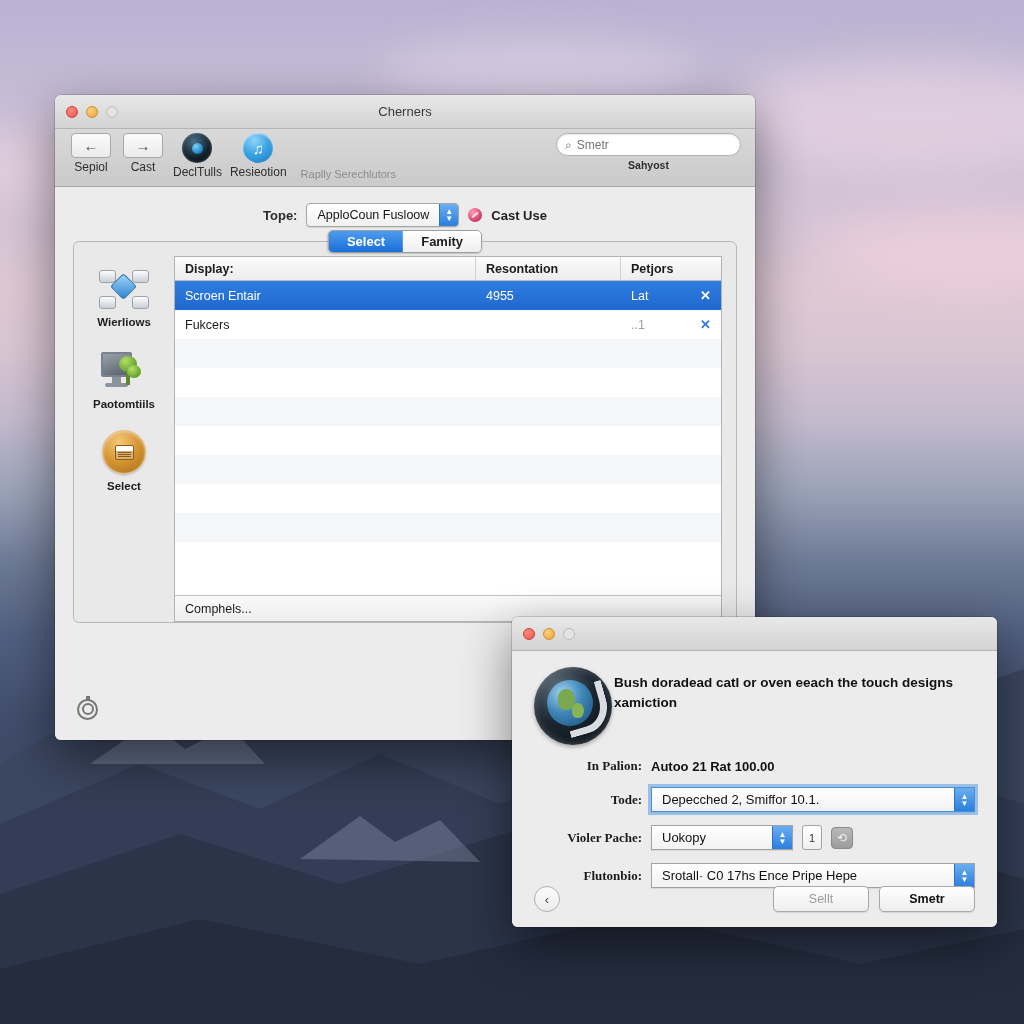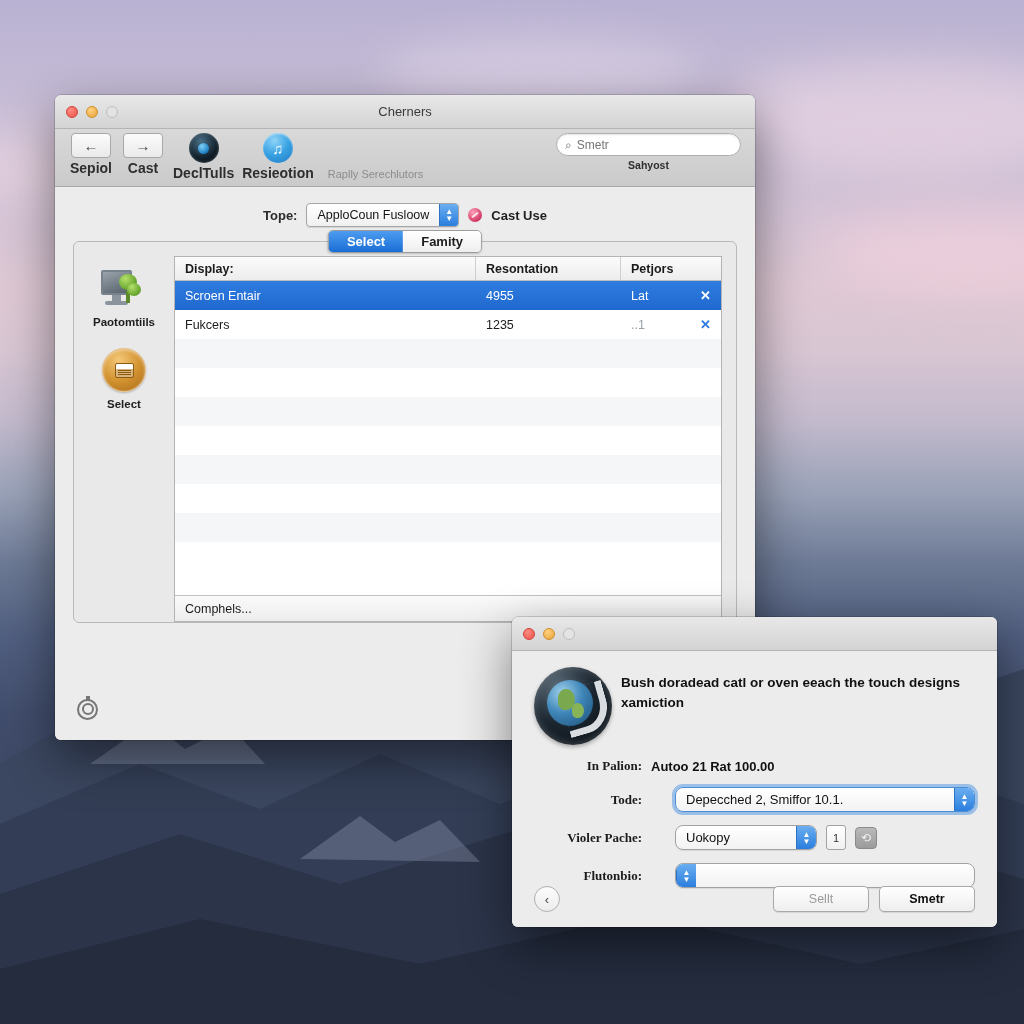--- a/index.html
+++ b/index.html
@@ -71,21 +71,21 @@
     height: 58px;
     background: linear-gradient(180deg,#d9d9d9 0%, #cacaca 100%);
     border-bottom: 1px solid #a9a9a9;
     display: flex; align-items: flex-start; padding: 4px 14px 0 14px;
     position: relative;
   }
   .tb-item {
     display: flex; flex-direction: column; align-items: center;
     margin-right: 8px; cursor: default; min-width: 44px;
   }
-  .tb-item .lbl { font-size: 14px; color: #2e2e2e; margin-top: 2px; white-space: nowrap; font-weight: 700; }
+  .tb-item .lbl { font-size: 12px; color: #2e2e2e; margin-top: 2px; white-space: nowrap; font-weight: 400; }
   .navbtn {
     width: 40px; height: 25px; border-radius: 4px;
     background: linear-gradient(180deg,#fbfbfb,#eaeaea);
     border: 1px solid #a8a8a8;
     display: flex; align-items: center; justify-content: center;
     font-size: 15px; color: #4a4a4a;
   }
   .tb-icon-round {
     width: 30px; height: 30px; border-radius: 50%;
     display: flex; align-items: center; justify-content: center;
@@ -318,21 +318,21 @@
     display: inline-flex; align-items: center; gap: 7px;
     box-shadow: 0 1px 1px rgba(0,0,0,.10);
     white-space: nowrap;
   }
   .btn.disabled { color: #9b9b9b; }
   .plane { font-size: 12px; color: #3b3b3b; transform: rotate(45deg); }
 
   
   #dialog { left: 512px; top: 617px; width: 485px; height: 310px; }
   #dlg-body { background: #ececec; height: calc(100% - 34px); position: relative; padding: 16px 22px 0 22px; }
-  .dlg-head { display: flex; gap: 9px; align-items: flex-start; }
+  .dlg-head { display: flex; gap: 2px; align-items: flex-start; }
   .globe {
     width: 78px; height: 78px; border-radius: 50%; flex: none;
     background: radial-gradient(circle at 30% 25%, #5a6b78 0%, #1b2630 45%, #070b10 100%);
     box-shadow: inset 0 0 8px rgba(255,255,255,.25), 0 2px 4px rgba(0,0,0,.3);
     position: relative; overflow: hidden;
   }
   .globe .earth {
     position: absolute; left: 13px; top: 13px; width: 46px; height: 46px;
     border-radius: 50%;
     background: radial-gradient(circle at 33% 28%, #9fd0ec 0%, #3f86b8 45%, #1a4d75 100%);
@@ -348,27 +348,26 @@
     border-bottom: 7px solid rgba(235,238,241,.92);
     border-radius: 0 0 60% 0;
     transform: rotate(-16deg);
   }
   .dlg-msg { font-size: 13.5px; color: #111; line-height: 1.45; font-weight: 600; padding-top: 6px; }
 
   .dlg-row { display: flex; align-items: center; margin-top: 13px; gap: 9px; }
   .dlg-lbl { width: 108px; text-align: right; font-size: 13px; color: #1b1b1b; font-weight: 600; font-family: Liberation Serif, serif; }
   .dlg-static { font-size: 13px; color: #111; font-weight: 600; }
   .popup-wide {
-    flex: 1; height: 25px; border-radius: 8px;
+    flex: 1; height: 25px; border-radius: 0;
     background: linear-gradient(180deg,#ffffff,#f2f2f2);
     border: 1px solid #a2a2a2;
     display: flex; align-items: center; overflow: hidden;
     font-size: 13px; color: #111;
     box-shadow: 0 1px 1px rgba(0,0,0,.08);
-    margin-left: 24px;
   }
   .popup-wide.focused {
     outline: 3px solid rgba(90,155,225,.55);
     border-color: #4a8fd8;
   }
   .popup-wide .val { flex: 1; padding: 0 10px; white-space: nowrap; overflow: hidden; }
   .popup-wide .arrows {
     width: 20px; height: 100%;
     background: linear-gradient(180deg,#6aaef0,#2b7ede);
     border-left: 1px solid #2f72c4;
@@ -480,20 +479,30 @@
 
       <div class="tabview-wrap">
         <div class="segmented">
           <div class="seg active">Select</div>
           <div class="seg">Famity</div>
         </div>
 
         <div class="tabview">
 
           <div class="sidebar-icons">
+            <div class="side-item">
+              <div class="ic ic-network">
+                <div class="node n1"></div>
+                  <div class="node n2"></div>
+                <div class="node n3"></div>
+                  <div class="node n4"></div>
+                <div class="diamond"></div>
+              </div>
+              <div class="ilabel">Wierliows</div>
+            </div>
             <div class="side-item">
               <div class="ic ic-monitor">
                 <div class="screen"></div>
                   <div class="stand"></div>
                   <div class="base"></div>
                 <div class="trunk"></div>
                   <div class="tree1"></div>
                   <div class="tree2"></div>
               </div>
               <div class="ilabel">Paotomtiils</div>
@@ -520,21 +529,20 @@
                 <div class="td c1">Scroen Entair</div>
                 <div class="td c2">4955</div>
                 <div class="td c3">
                   <span>Lat</span>
                   <span class="xmark">✕</span>
                 </div>
               </div>
 
               <div class="trow">
                 <div class="td c1">Fukcers</div>
-                <div class="td c2">1235</div>
                 <div class="td c3">
                   <span class="dim">..1</span>
                   <span class="xmark">✕</span>
                 </div>
               </div>
 
               <div class="trow alt"></div>
               <div class="trow"></div>
               <div class="trow alt"></div>
               <div class="trow"></div>
@@ -612,20 +620,21 @@
         </div>
         <div class="stepper-btn">
           <span>1</span>
         </div>
         <div class="tool-btn">⟲</div>
       </div>
 
       <div class="dlg-row">
         <div class="dlg-lbl">Flutonbio:</div>
         <div class="popup-wide">
+          <span class="val">Srotall· C0 17hs Ence Pripe Hepe</span>
           <span class="arrows">
               <span>▲</span>
               <span>▼</span>
             </span>
         </div>
       </div>
 
       <div class="dlg-footer">
         <div class="circ-btn">‹</div>
         <div class="spacer"></div>

